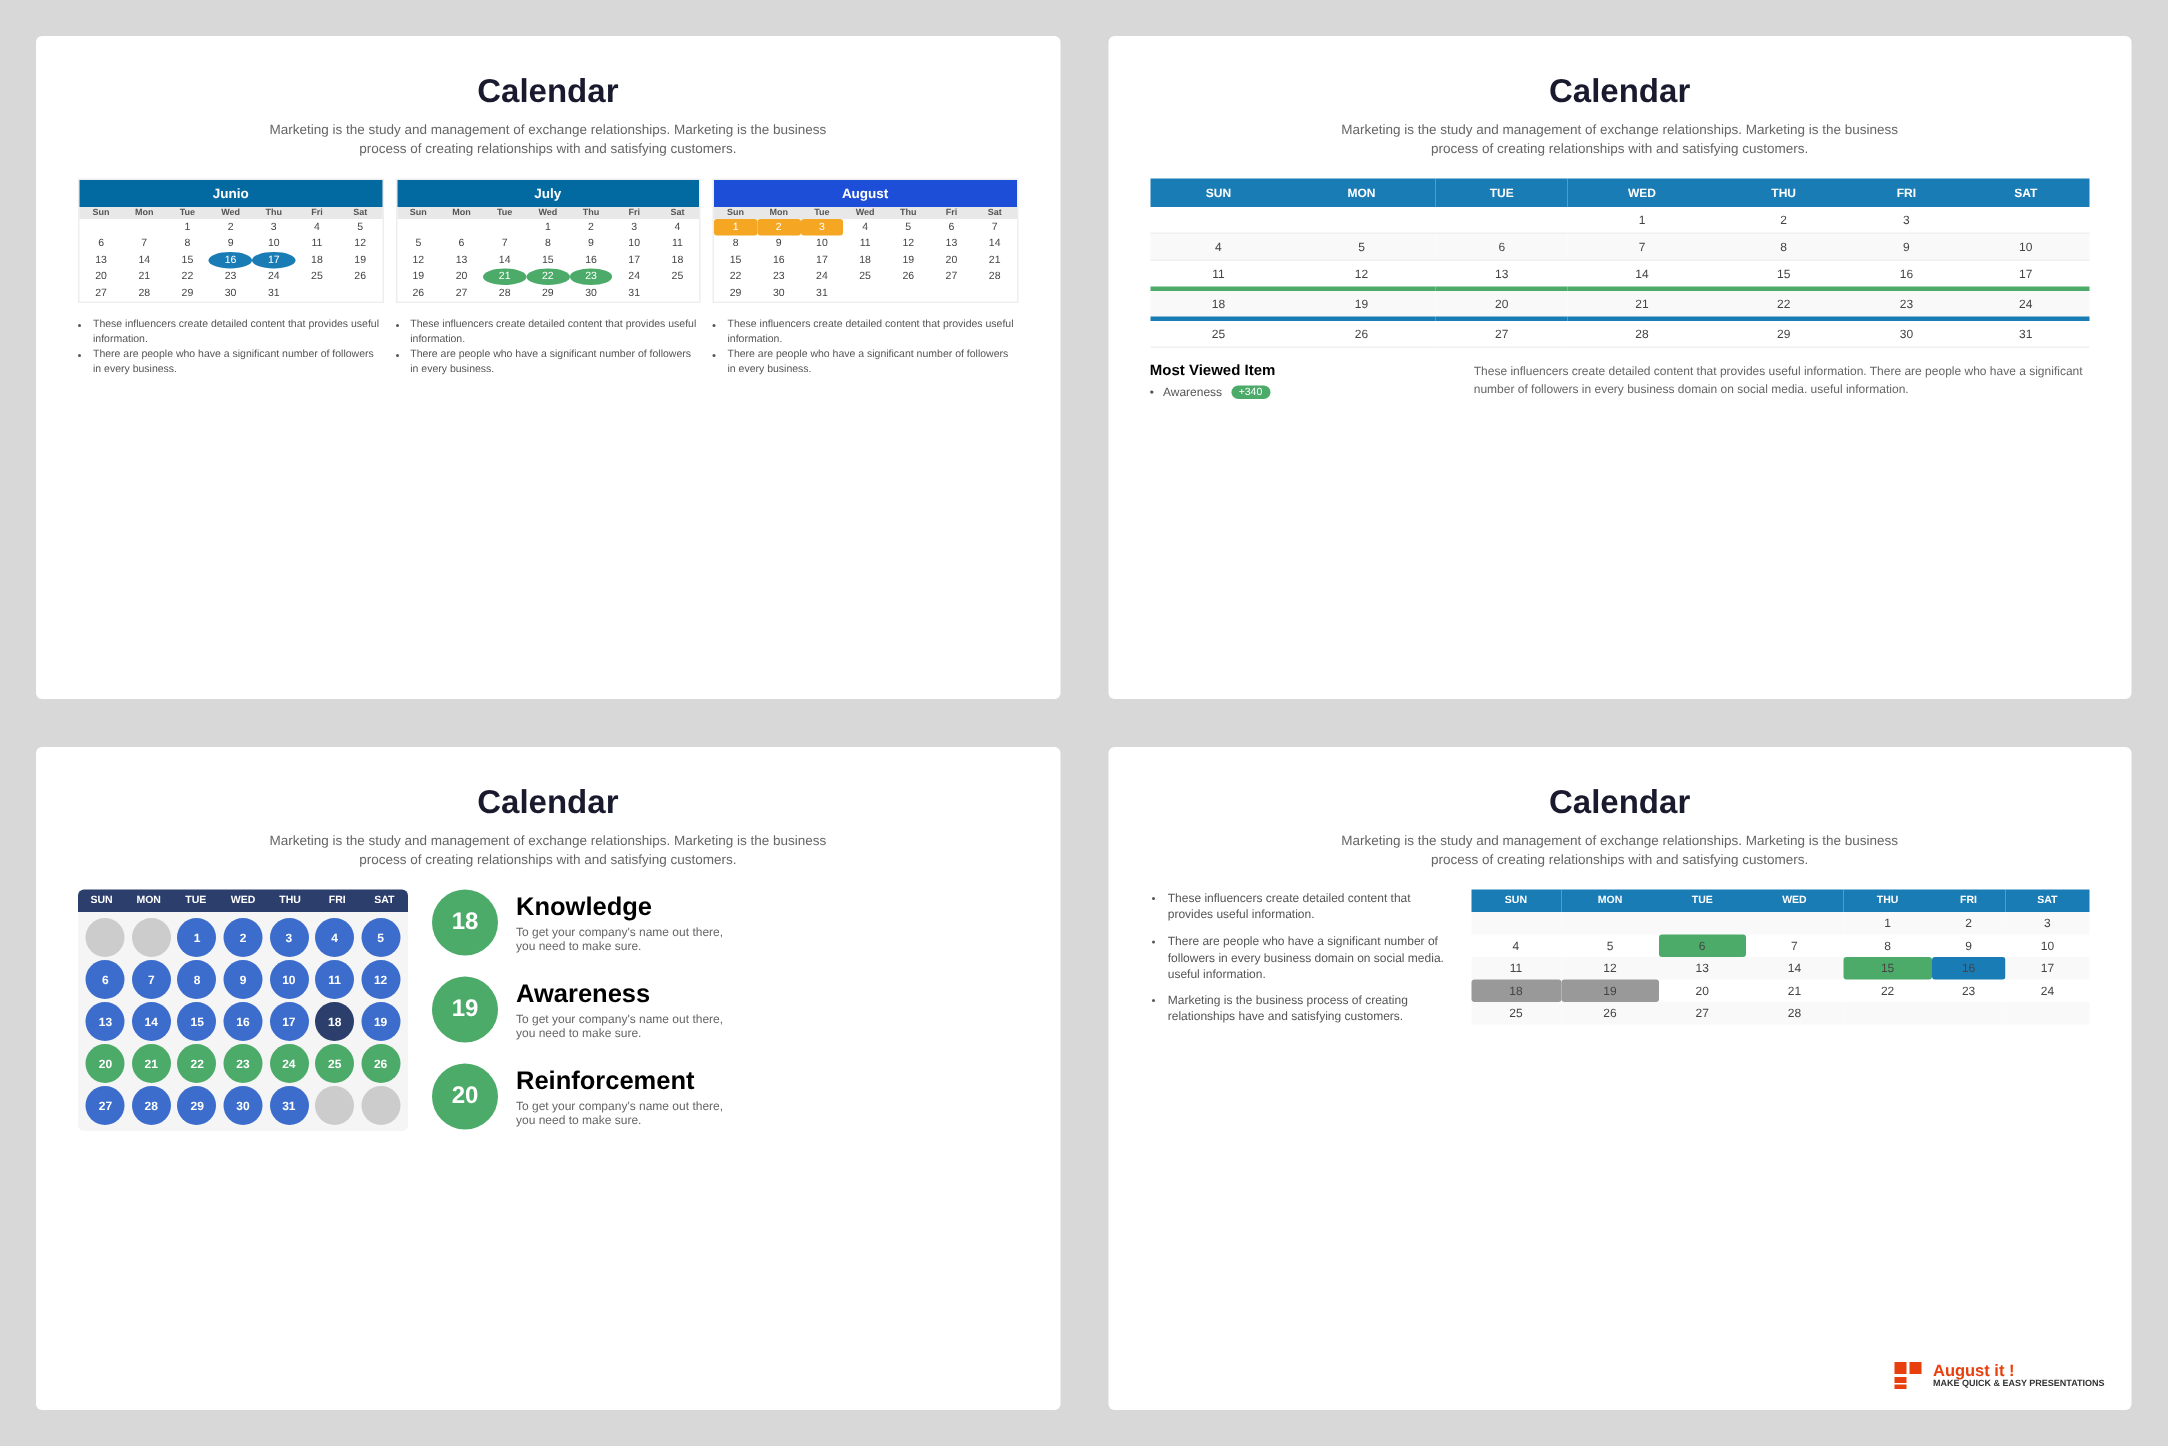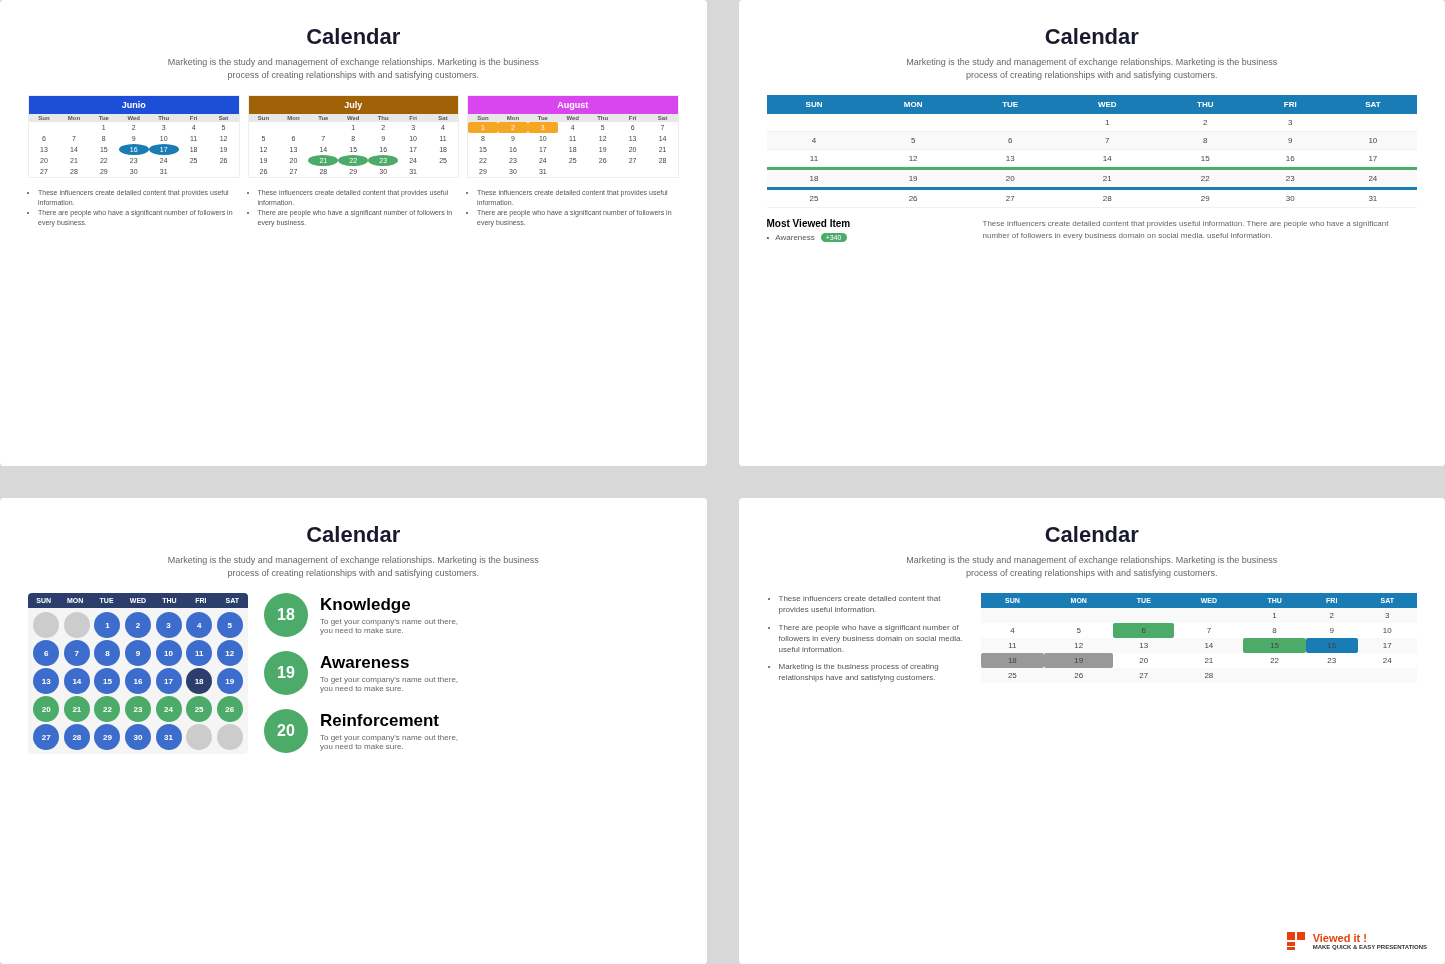--- a/index.html
+++ b/index.html
@@ -11,20 +11,21 @@
       overflow: hidden;
       display: flex;
       align-items: center;
       justify-content: center;
     }
     .grid {
       display: grid;
       grid-template-columns: 1fr 1fr;
       grid-template-rows: 1fr 1fr;
       gap: 32px;
+      padding: 24px;
       width: 100%;
       height: 100%;
     }
     .slide {
       background: #fff;
       border-radius: 4px;
       padding: 24px 28px 20px;
       display: flex;
       flex-direction: column;
       align-items: center;
@@ -56,23 +57,23 @@
       flex: 1;
       border: 1px solid #eee;
     }
     .mini-cal-header {
       color: #fff;
       text-align: center;
       font-size: 9px;
       font-weight: bold;
       padding: 4px 2px;
     }
-    .bg-blue { background: #1d4ed8; }
-    .bg-green { background: #a16207; }
-    .bg-orange { background: #d946ef; }
+    .bg-blue { background: #0369a1; }
+    .bg-green { background: #0369a1; }
+    .bg-orange { background: #1d4ed8; }
     .mini-cal-days {
       display: grid;
       grid-template-columns: repeat(7, 1fr);
       background: #e8e8e8;
     }
     .mini-cal-days span, .mini-cal-grid span {
       font-size: 7px;
       text-align: center;
       padding: 1px 0;
       color: #444;
@@ -708,19 +709,19 @@
     </div>
 
     <div class="brand-footer">
       <svg class="brand-icon" viewBox="0 0 22 22" xmlns="http://www.w3.org/2000/svg">
         <rect x="2" y="2" width="8" height="8" fill="#e8400c"></rect>
         <rect x="12" y="2" width="8" height="8" fill="#e8400c"></rect>
         <rect x="2" y="12" width="8" height="4" fill="#e8400c"></rect>
         <rect x="2" y="17" width="8" height="3" fill="#e8400c"></rect>
       </svg>
       <div class="brand-text">
-        <span class="brand-name">Viewed it !</span>
+        <span class="brand-name">August it !</span>
         <span class="brand-tagline">MAKE QUICK &amp; EASY PRESENTATIONS</span>
       </div>
     </div>
   </div>
 
 </div>
 
 </body></html>

